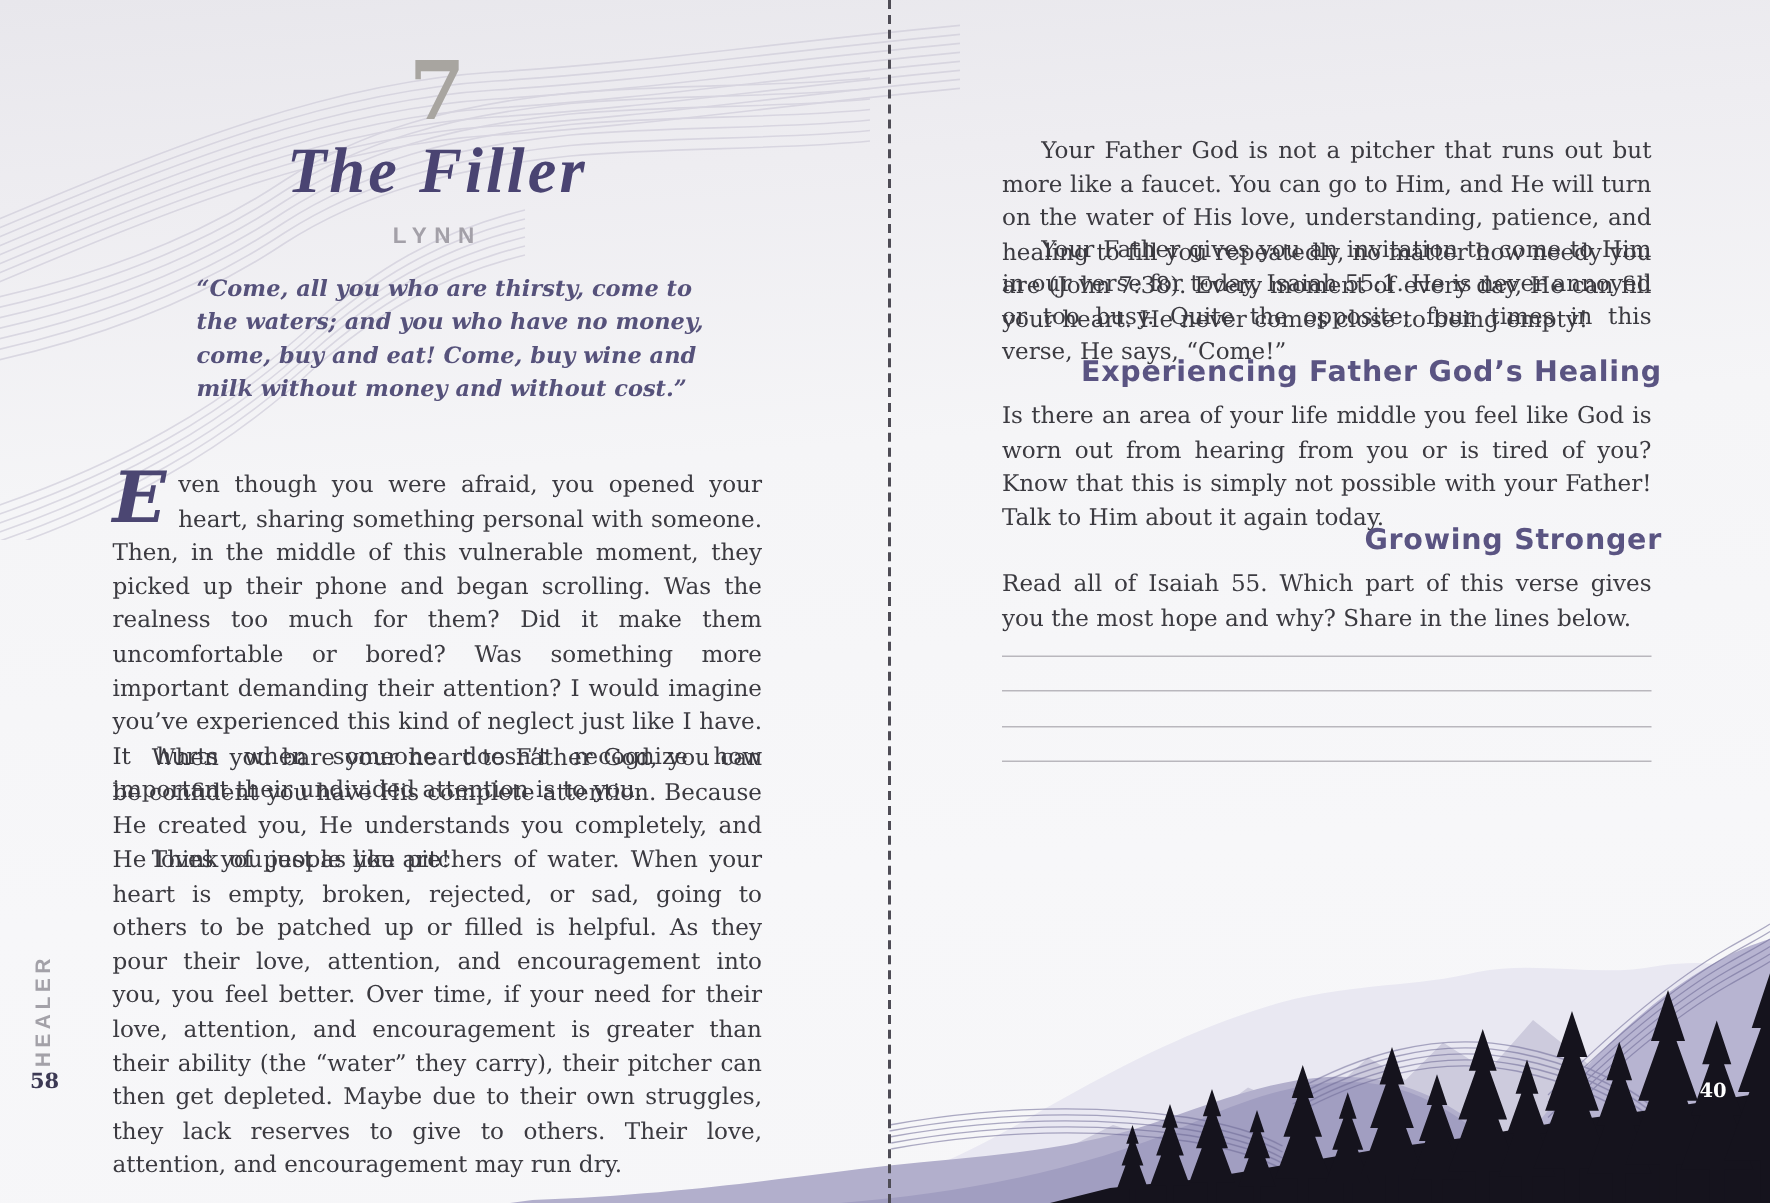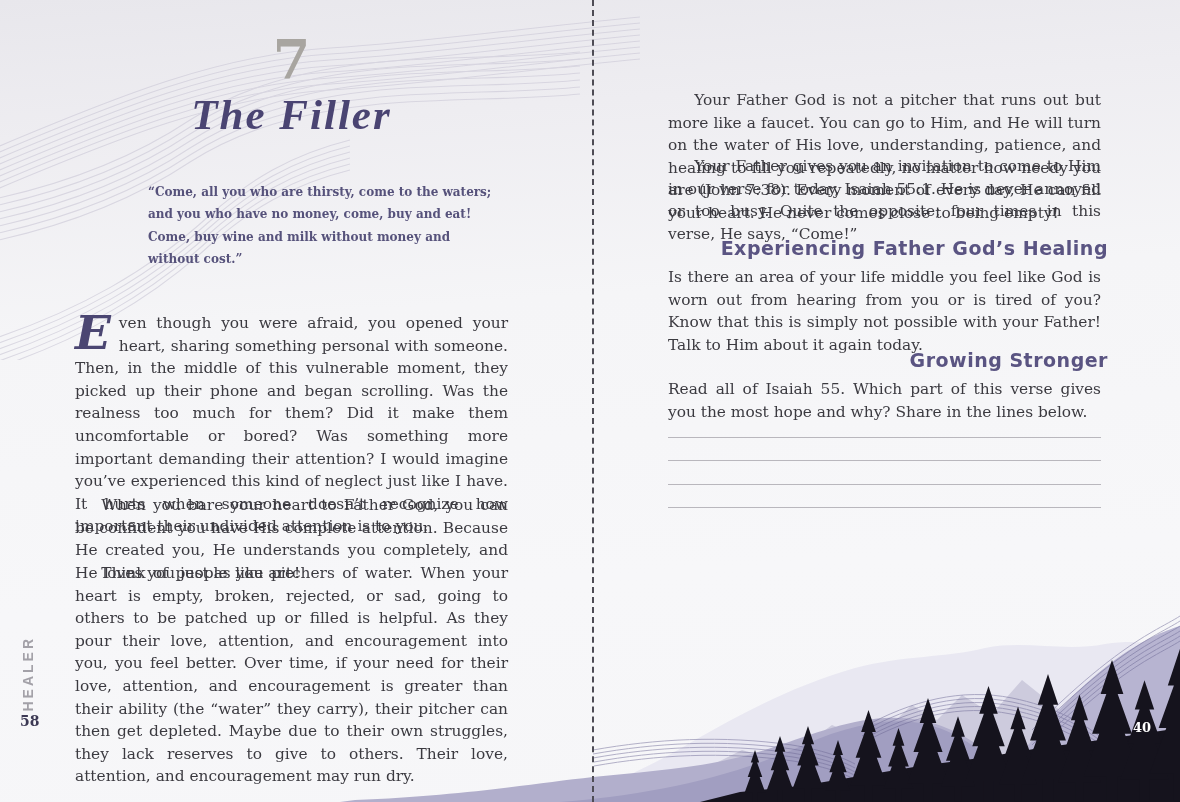--- a/index.html
+++ b/index.html
@@ -14,22 +14,22 @@
   .mountains { position:absolute; left:0; top:600px; z-index:2; }
 
   
   .chapter-num { position:absolute; left:75px; top:28px; width:433px; text-align:center;
     font:700 54px "DejaVu Serif", serif; color:#a8a5a0; z-index:3; }
   .chapter-title { position:absolute; left:75px; top:90px; width:433px; text-align:center;
     font-style:italic; font-weight:700; font-size:43px; color:#4a4472; letter-spacing:2px; z-index:3;
     font-family:Liberation Serif, serif; }
   .chapter-author { position:absolute; left:75px; top:149px; width:433px; text-align:center;
     font:700 15px "Liberation Sans", sans-serif; letter-spacing:5px; color:#a3a0a8; z-index:3; }
-  .verse-quote { position:absolute; left:148px; top:181px; width:345px;
-    font-weight:700; font-size:12px; line-height:22.4px; color:#56527b; z-index:3; }
+  .verse-quote { position:absolute; left:131px; top:181px; width:345px;
+    font-style:italic; font-weight:700; font-size:15px; line-height:22.4px; color:#56527b; z-index:3; }
   .verse-ref { position:absolute; left:75px; top:276px; width:433px; text-align:center;
     font:700 13.5px "DejaVu Serif", serif; letter-spacing:1.5px; color:#2f2d45; z-index:3; }
   .body-col { position:absolute; width:433px; font-size:15.4px; line-height:22.6px;
     color:#3b3a40; text-align:justify; z-index:3; }
   .indent { text-indent:1.7em; }
   .dropcap { float:left; font-family:"DejaVu Serif", serif; font-style:italic; font-weight:700;
     font-size:47px; line-height:38px; color:#4b4672; margin:2px 8px 0 0; }
   .margin-label { position:absolute; left:20px; top:636px; writing-mode:vertical-rl; transform:rotate(180deg);
     font:700 14px "Liberation Sans", sans-serif; letter-spacing:3px; color:#a3a1a8; z-index:3; }
   .pgnum-left { position:absolute; left:20px; top:713px; font:700 14px "DejaVu Serif", serif; color:#3c3954; z-index:3; }
@@ -126,20 +126,21 @@
       <use href="#tree" x="1082" y="60" width="60" height="142"></use>
       <use href="#tree" x="1119" y="80" width="51" height="122"></use>
       <use href="#tree" x="1148" y="48" width="64" height="154"></use>
     </g>
   </svg>
 
   <div class="spine"></div>
 
   <div class="chapter-num">7</div>
   <div class="chapter-title">The Filler</div>
+  <div class="chapter-author">LYNN</div>
   <div class="verse-quote">“Come, all you who are thirsty, come to the waters; and you who have no money, come, buy and eat! Come, buy wine and milk without money and without cost.”</div>
 
   <div class="body-col" style="left:75px; top:312px;">
     <span class="dropcap">E</span><span>ven though you were afraid, you opened your heart, sharing something personal with someone. Then, in the middle of this vulnerable moment, they picked up their phone and began scrolling. Was the realness too much for them? Did it make them uncomfortable or bored? Was something more important demanding their attention? I would imagine you’ve experienced this kind of neglect just like I have. It hurts when someone doesn’t recognize how important their undivided attention is to you.</span>
   </div>
   <div class="body-col indent" style="left:75px; top:494px;">When you bare your heart to Father God, you can be confident you have His complete attention. Because He created you, He understands you completely, and He loves you just as you are!</div>
   <div class="body-col indent" style="left:75px; top:562px;">Think of people like pitchers of water. When your heart is empty, broken, rejected, or sad, going to others to be patched up or filled is helpful. As they pour their love, attention, and encouragement into you, you feel better. Over time, if your need for their love, attention, and encouragement is greater than their ability (the “water” they carry), their pitcher can then get depleted. Maybe due to their own struggles, they lack reserves to give to others. Their love, attention, and encouragement may run dry.</div>
 
   <div class="margin-label">HEALER</div>
   <div class="pgnum-left">58</div>

